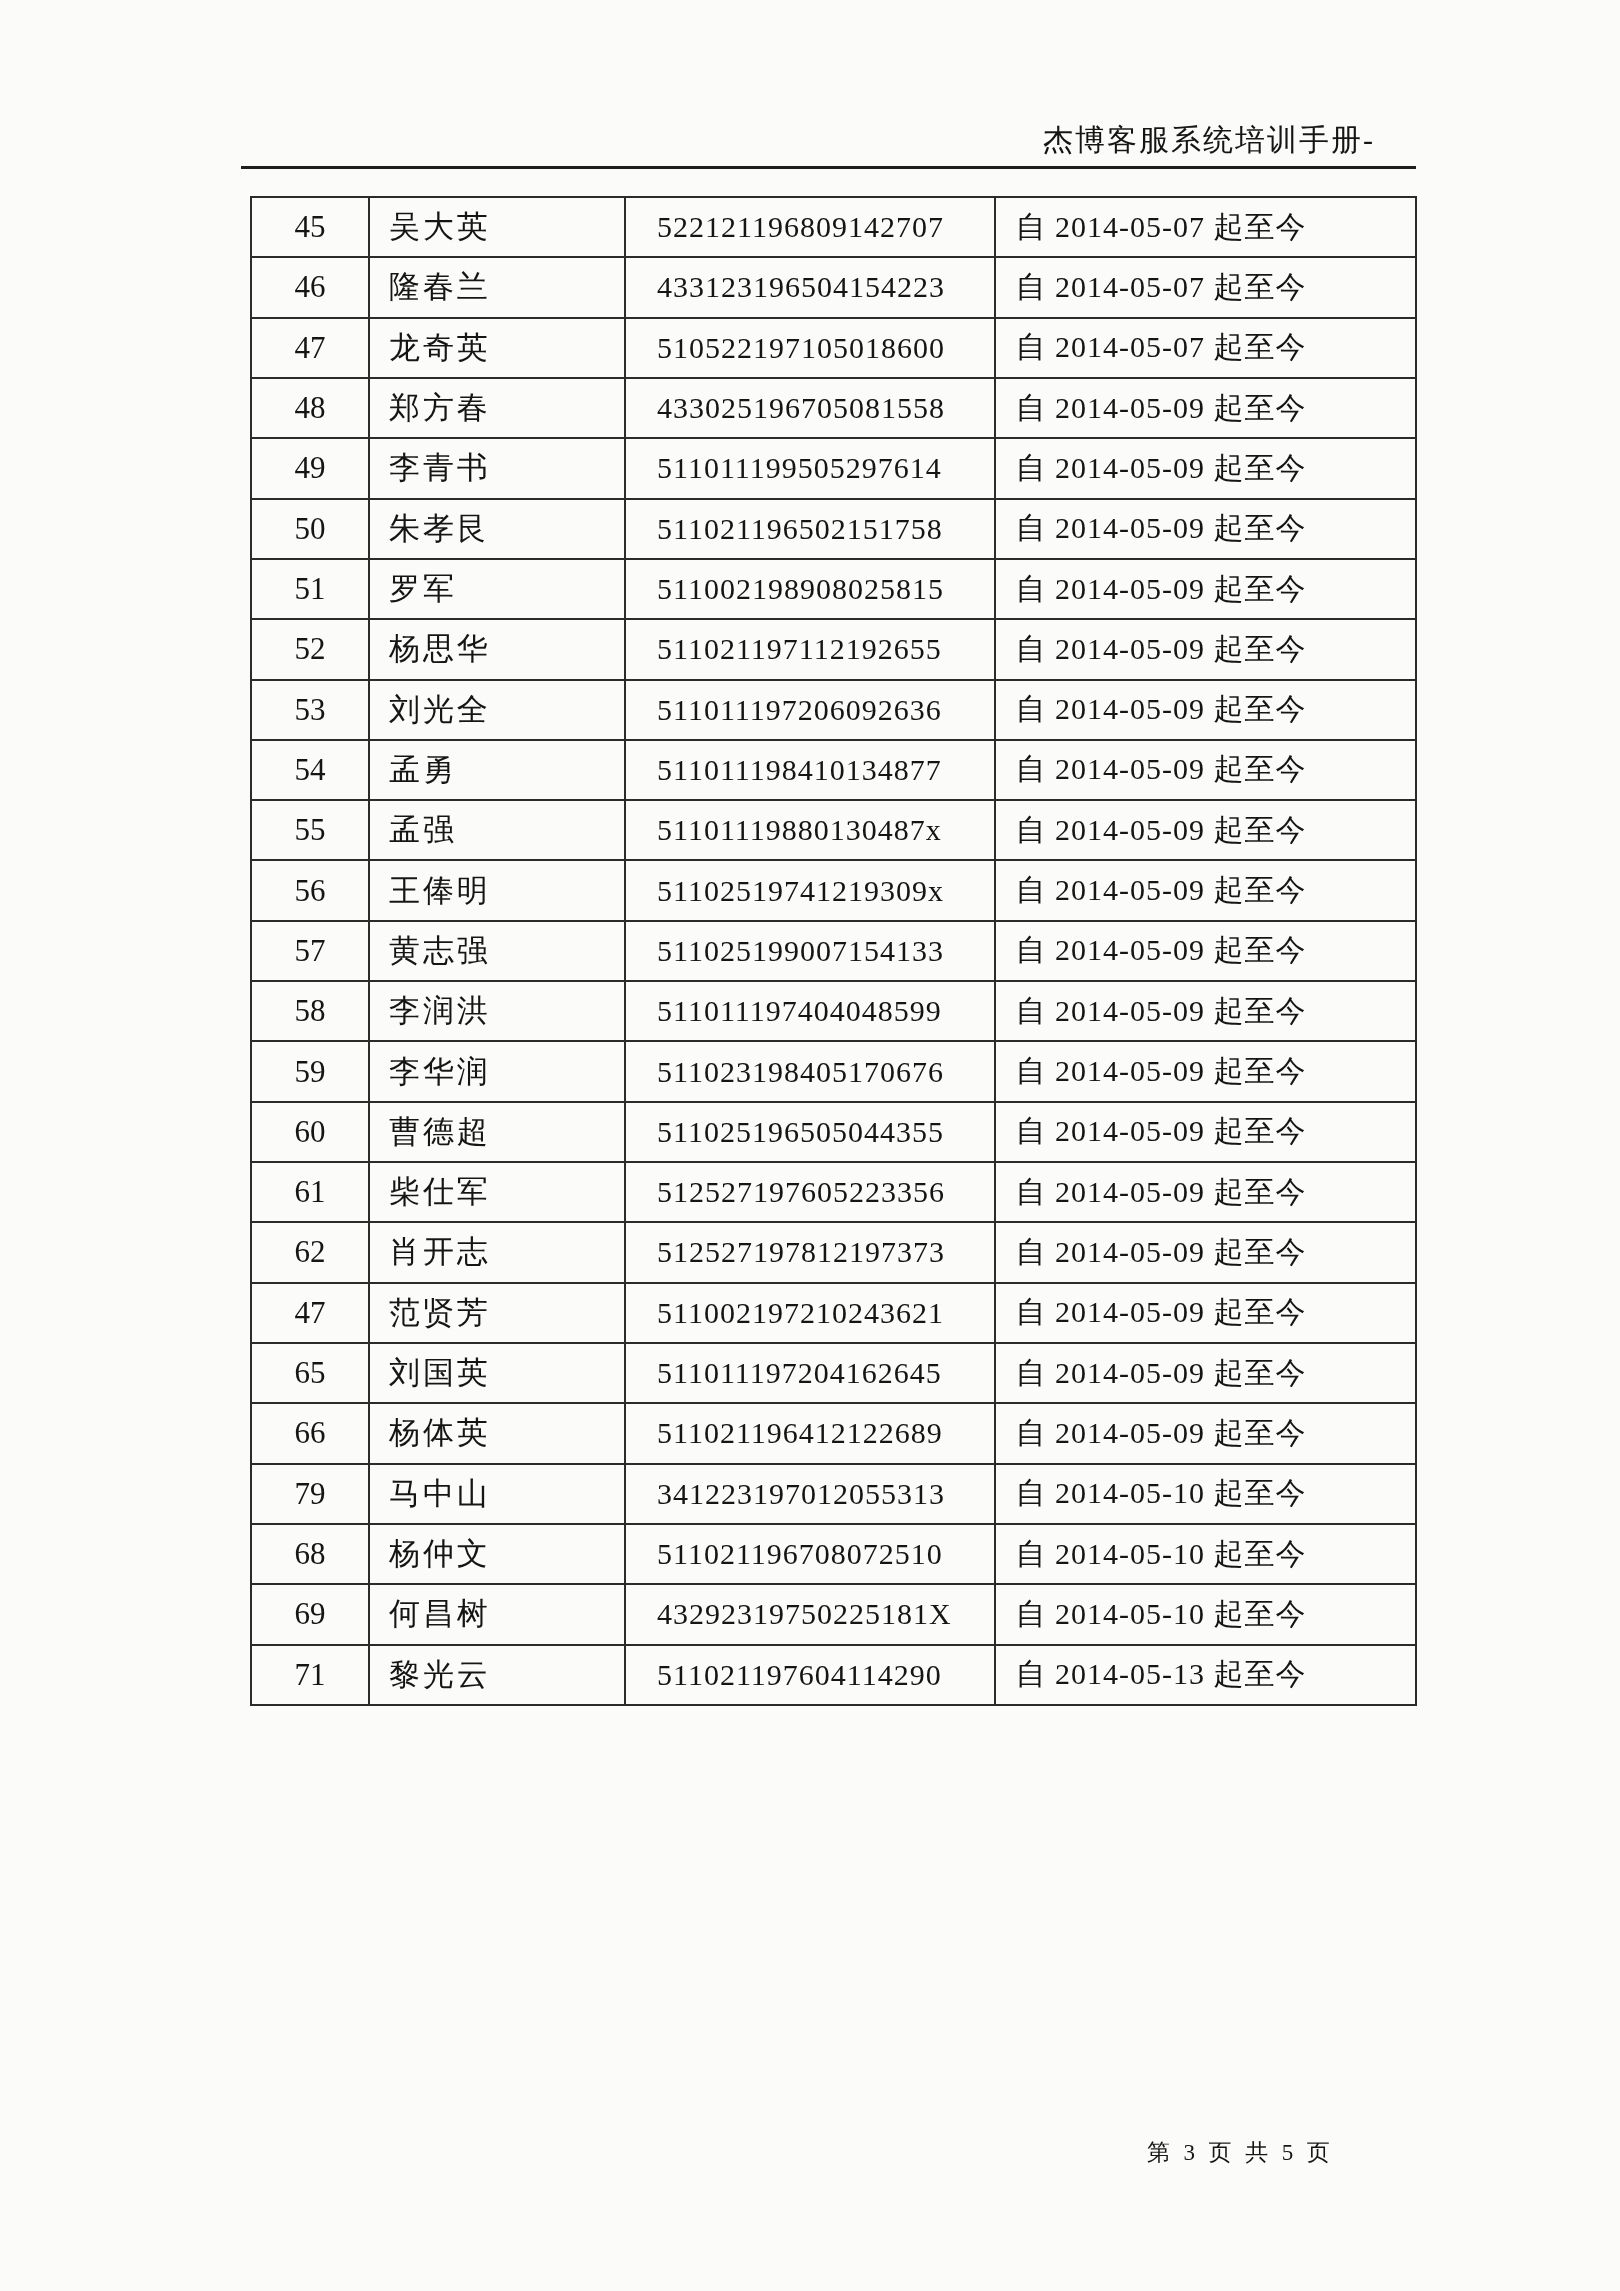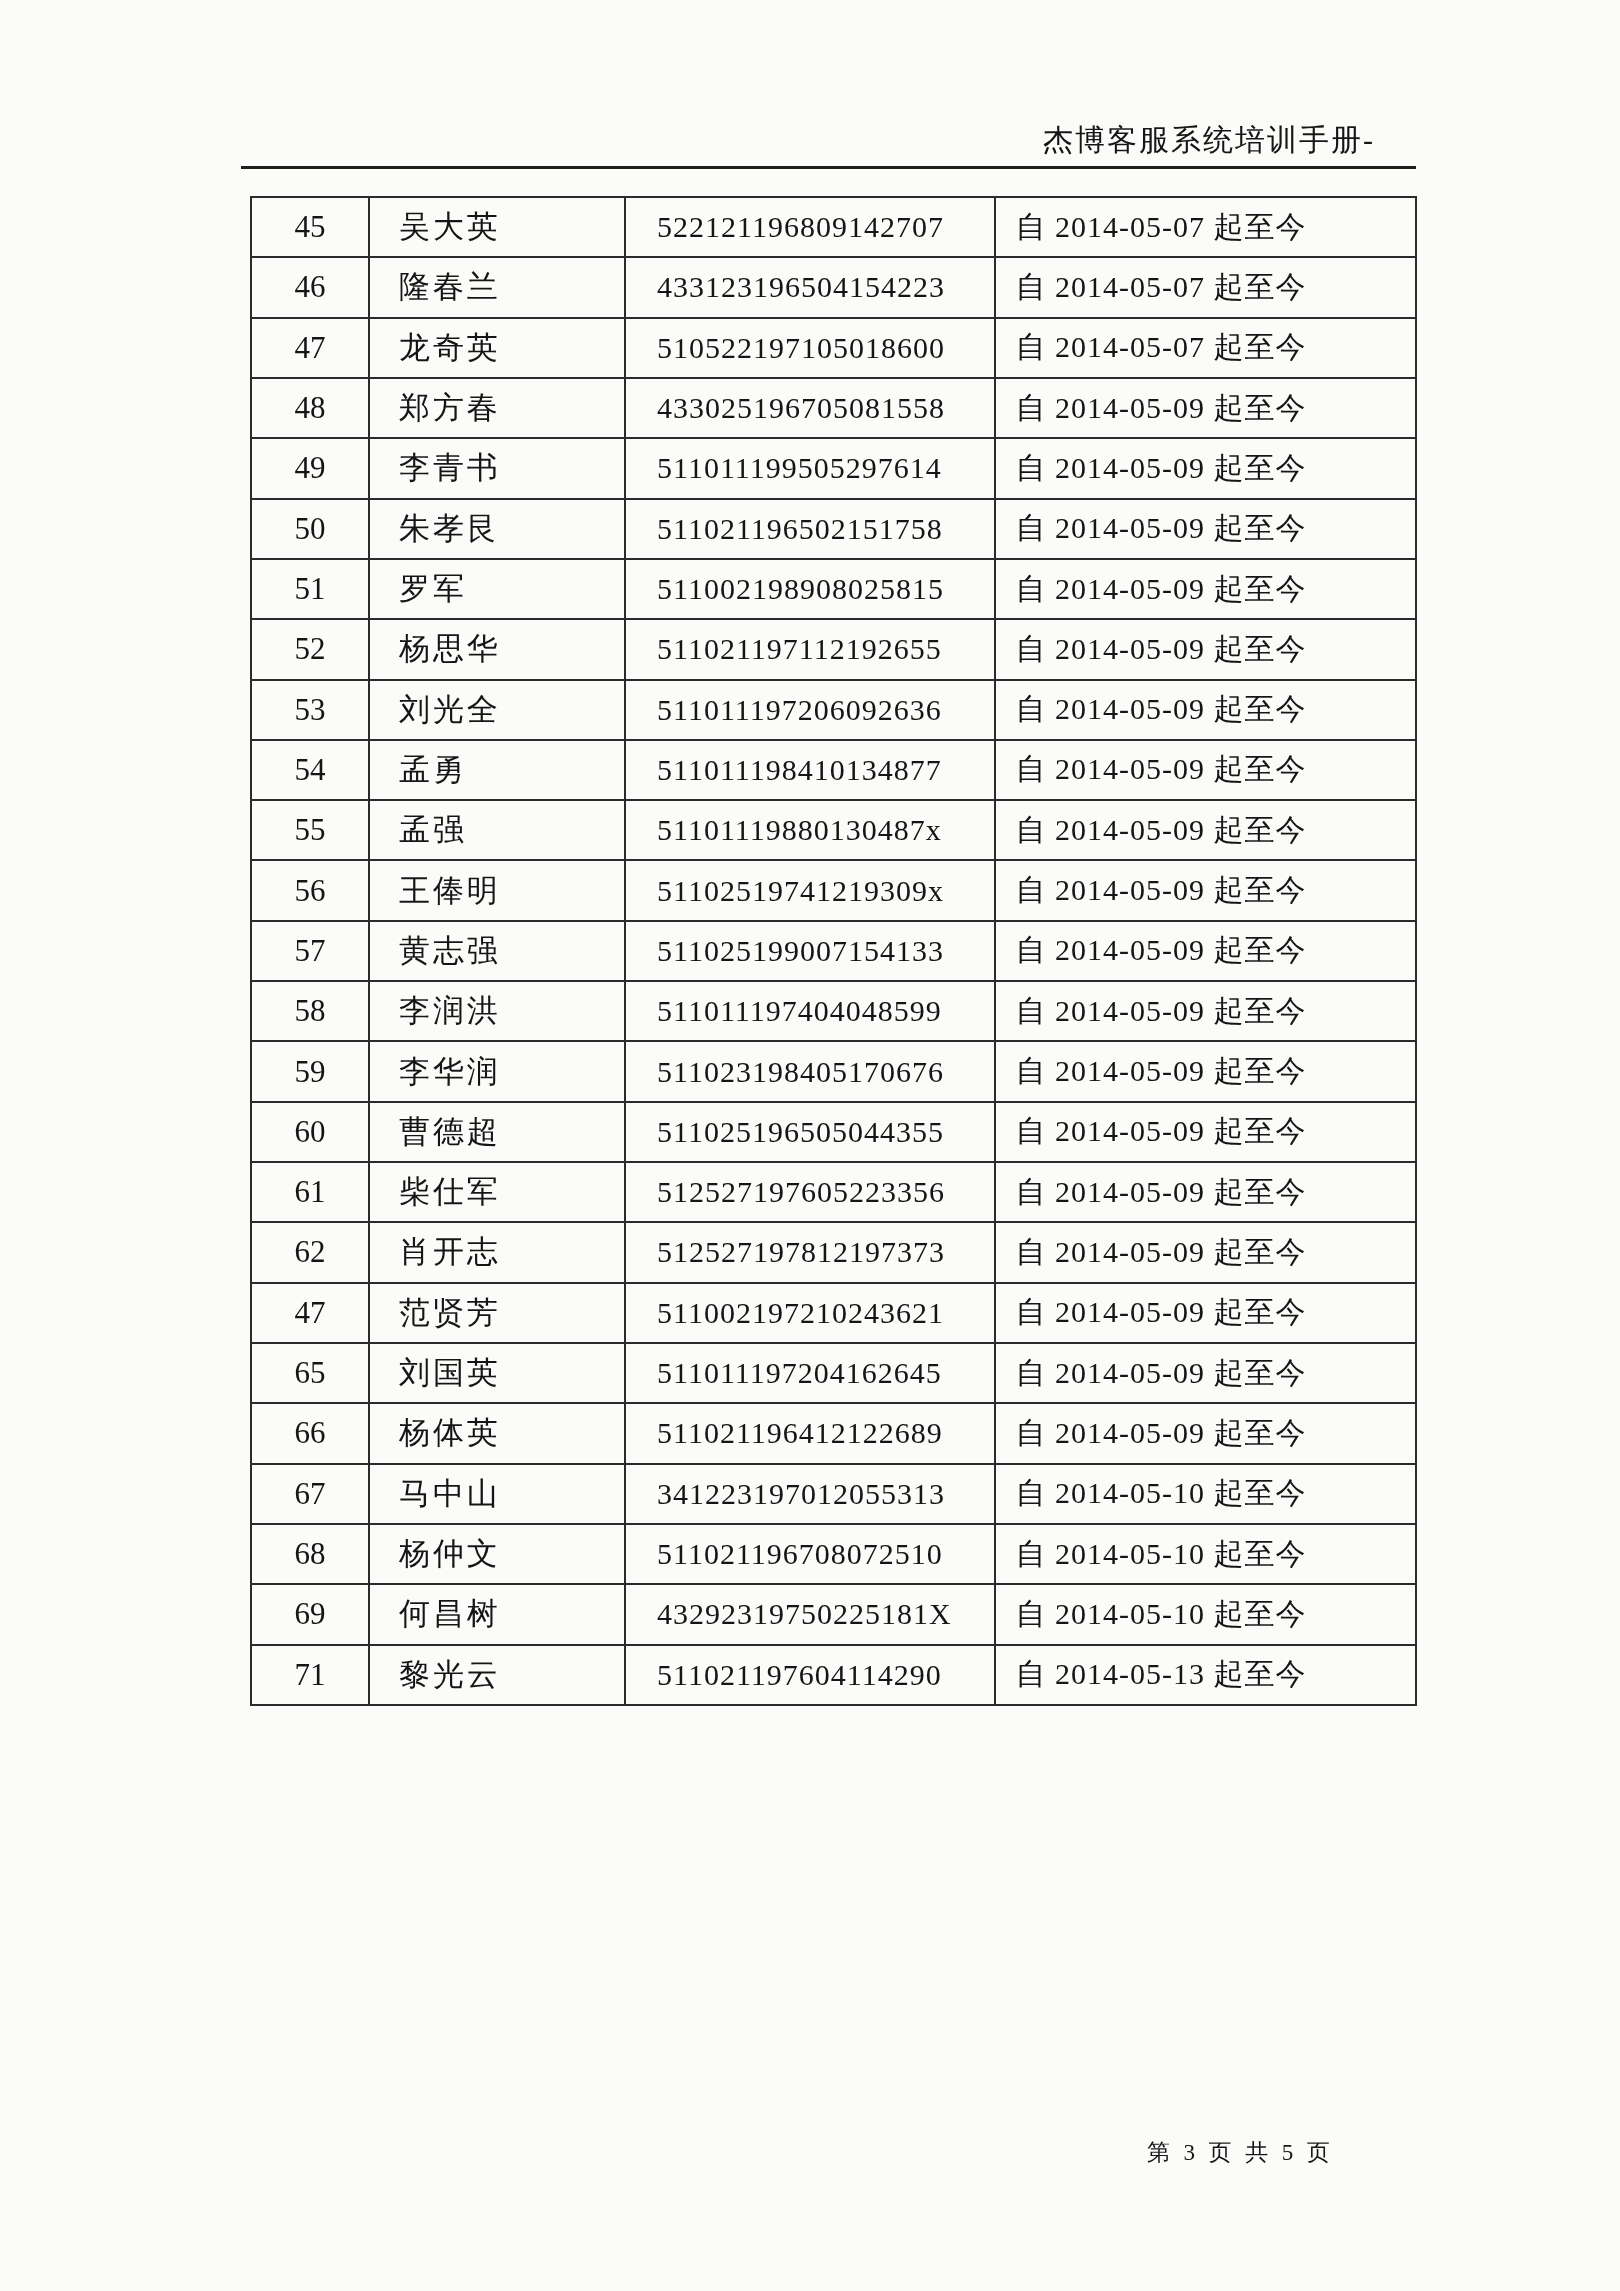--- a/index.html
+++ b/index.html
@@ -45,21 +45,21 @@
     border: 2px solid #2b2b2b;
     vertical-align: middle;
     overflow: hidden;
     white-space: nowrap;
   }
   td.col-no {
     text-align: center;
     font-size: 31px;
   }
   td.col-name {
-    padding-left: 29px;
+    padding-left: 19px;
     font-size: 31px;
     letter-spacing: 2.9px;
   }
   td.col-id {
     padding-left: 31px;
     font-size: 30px;
     letter-spacing: 1px;
   }
   td.col-period {
     padding-left: 19.6px;
@@ -210,21 +210,21 @@
         <td class="col-id">511011197204162645</td>
         <td class="col-period">自 2014-05-09 起至今</td>
       </tr>
       <tr>
         <td class="col-no">66</td>
         <td class="col-name">杨体英</td>
         <td class="col-id">511021196412122689</td>
         <td class="col-period">自 2014-05-09 起至今</td>
       </tr>
       <tr>
-        <td class="col-no">67</td>
+        <td class="col-no">79</td>
         <td class="col-name">马中山</td>
         <td class="col-id">341223197012055313</td>
         <td class="col-period">自 2014-05-10 起至今</td>
       </tr>
       <tr>
         <td class="col-no">68</td>
         <td class="col-name">杨仲文</td>
         <td class="col-id">511021196708072510</td>
         <td class="col-period">自 2014-05-10 起至今</td>
       </tr>

